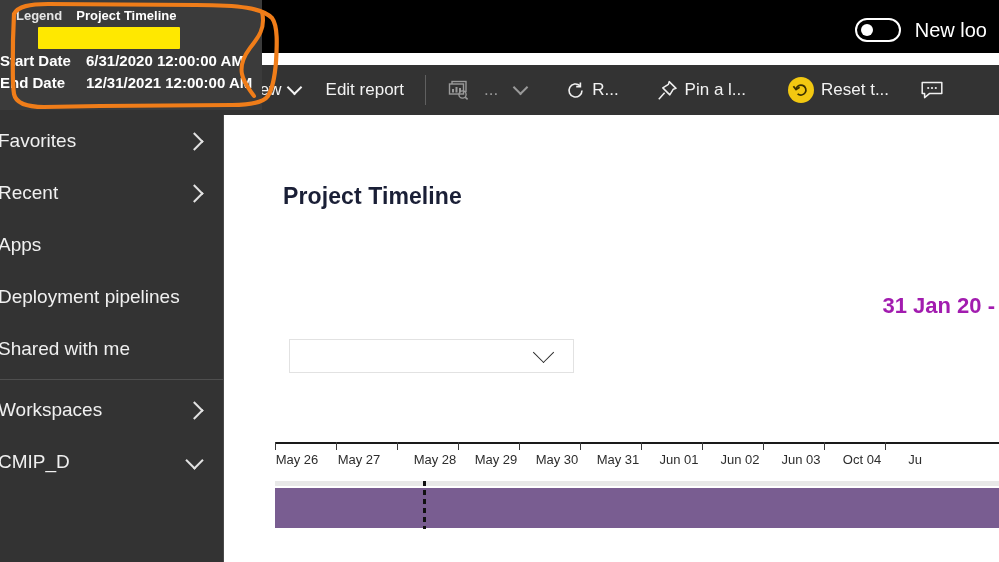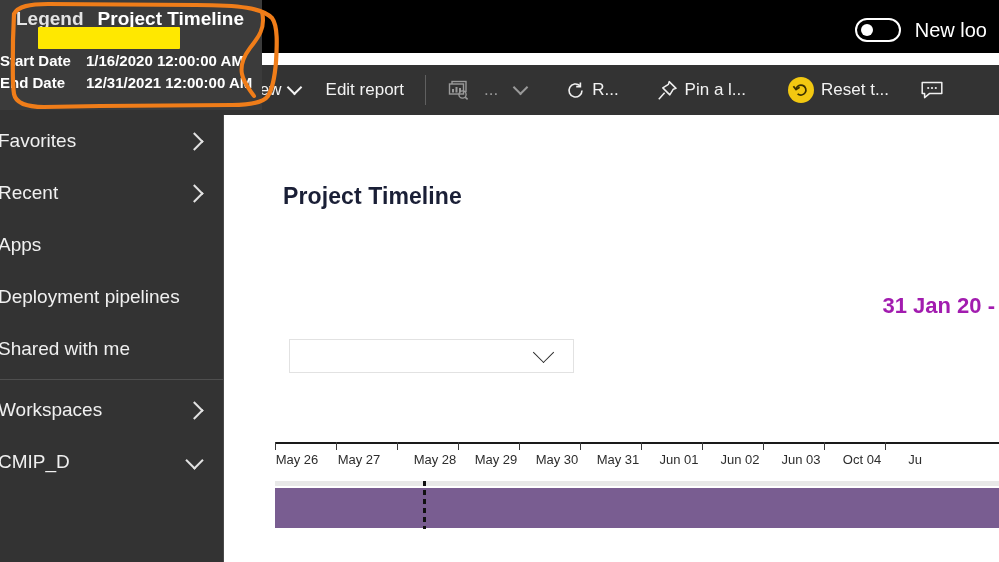--- a/index.html
+++ b/index.html
@@ -278,21 +278,21 @@
     left: 0; top: 0;
     width: 262px; height: 110px;
     background: #3b3b3b;
     color: #ffffff;
     overflow: hidden;
   }
   .tt-header {
     display: flex;
     gap: 14px;
     padding: 8px 0 0 16px;
-    font-size: 19px;
+    font-size: 13px;
     font-weight: bold;
   }
   .tt-h-legend { color: #e4e4e4; }
   .tt-h-title { color: #ffffff; }
   .tt-redact {
     position: absolute;
     left: 38px; top: 27px;
     width: 142px; height: 22px;
     background: #ffe800;
     border-radius: 1px;
@@ -509,21 +509,21 @@
   <div class="tooltip-card">
     <div class="tt-header">
       <span class="tt-h-legend">Legend</span>
       <span class="tt-h-title">Project Timeline</span>
     </div>
 
     <div class="tt-redact"></div>
 
     <div class="tt-row tt-row-1">
       <span class="k">Start Date</span>
-      <span class="v">1/16/2020 12:00:00 AM</span>
+      <span class="v">6/31/2020 12:00:00 AM</span>
     </div>
 
     <div class="tt-row tt-row-2">
       <span class="k">End Date</span>
       <span class="v">12/31/2021 12:00:00 AM</span>
     </div>
   </div>
 
   <svg class="annotation" viewBox="0 0 999 562">
     <path d="M 14 14

